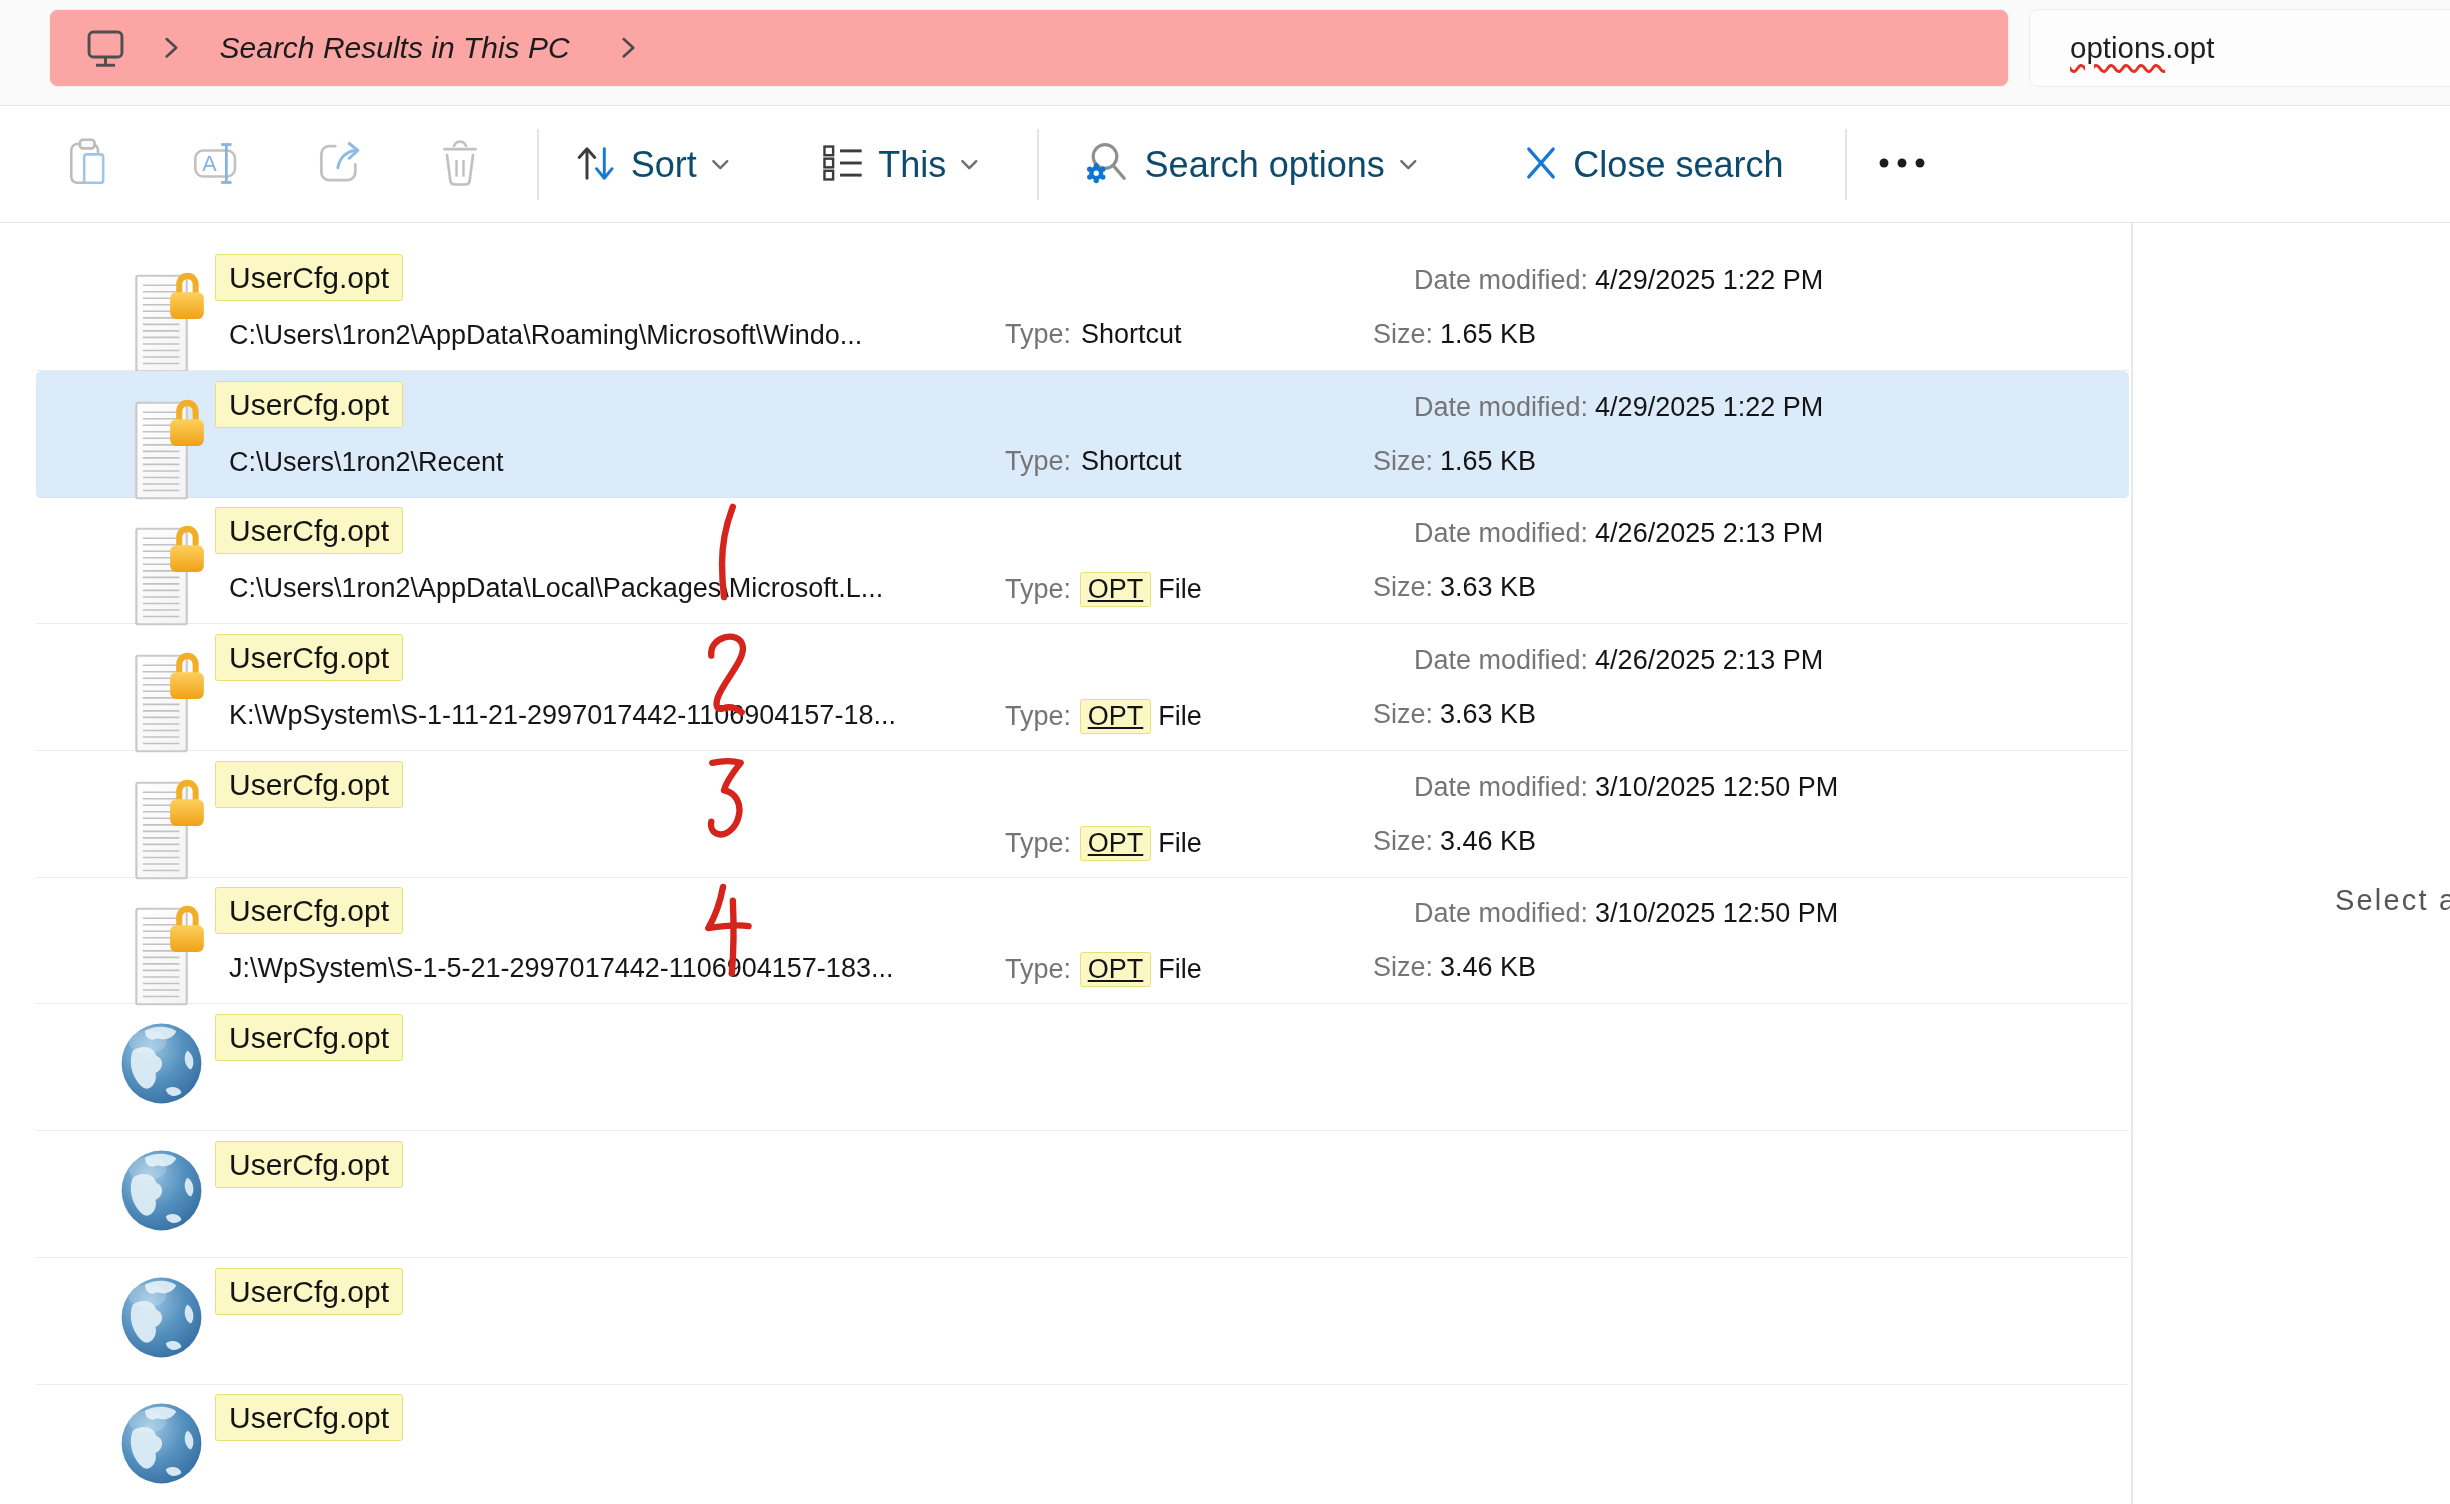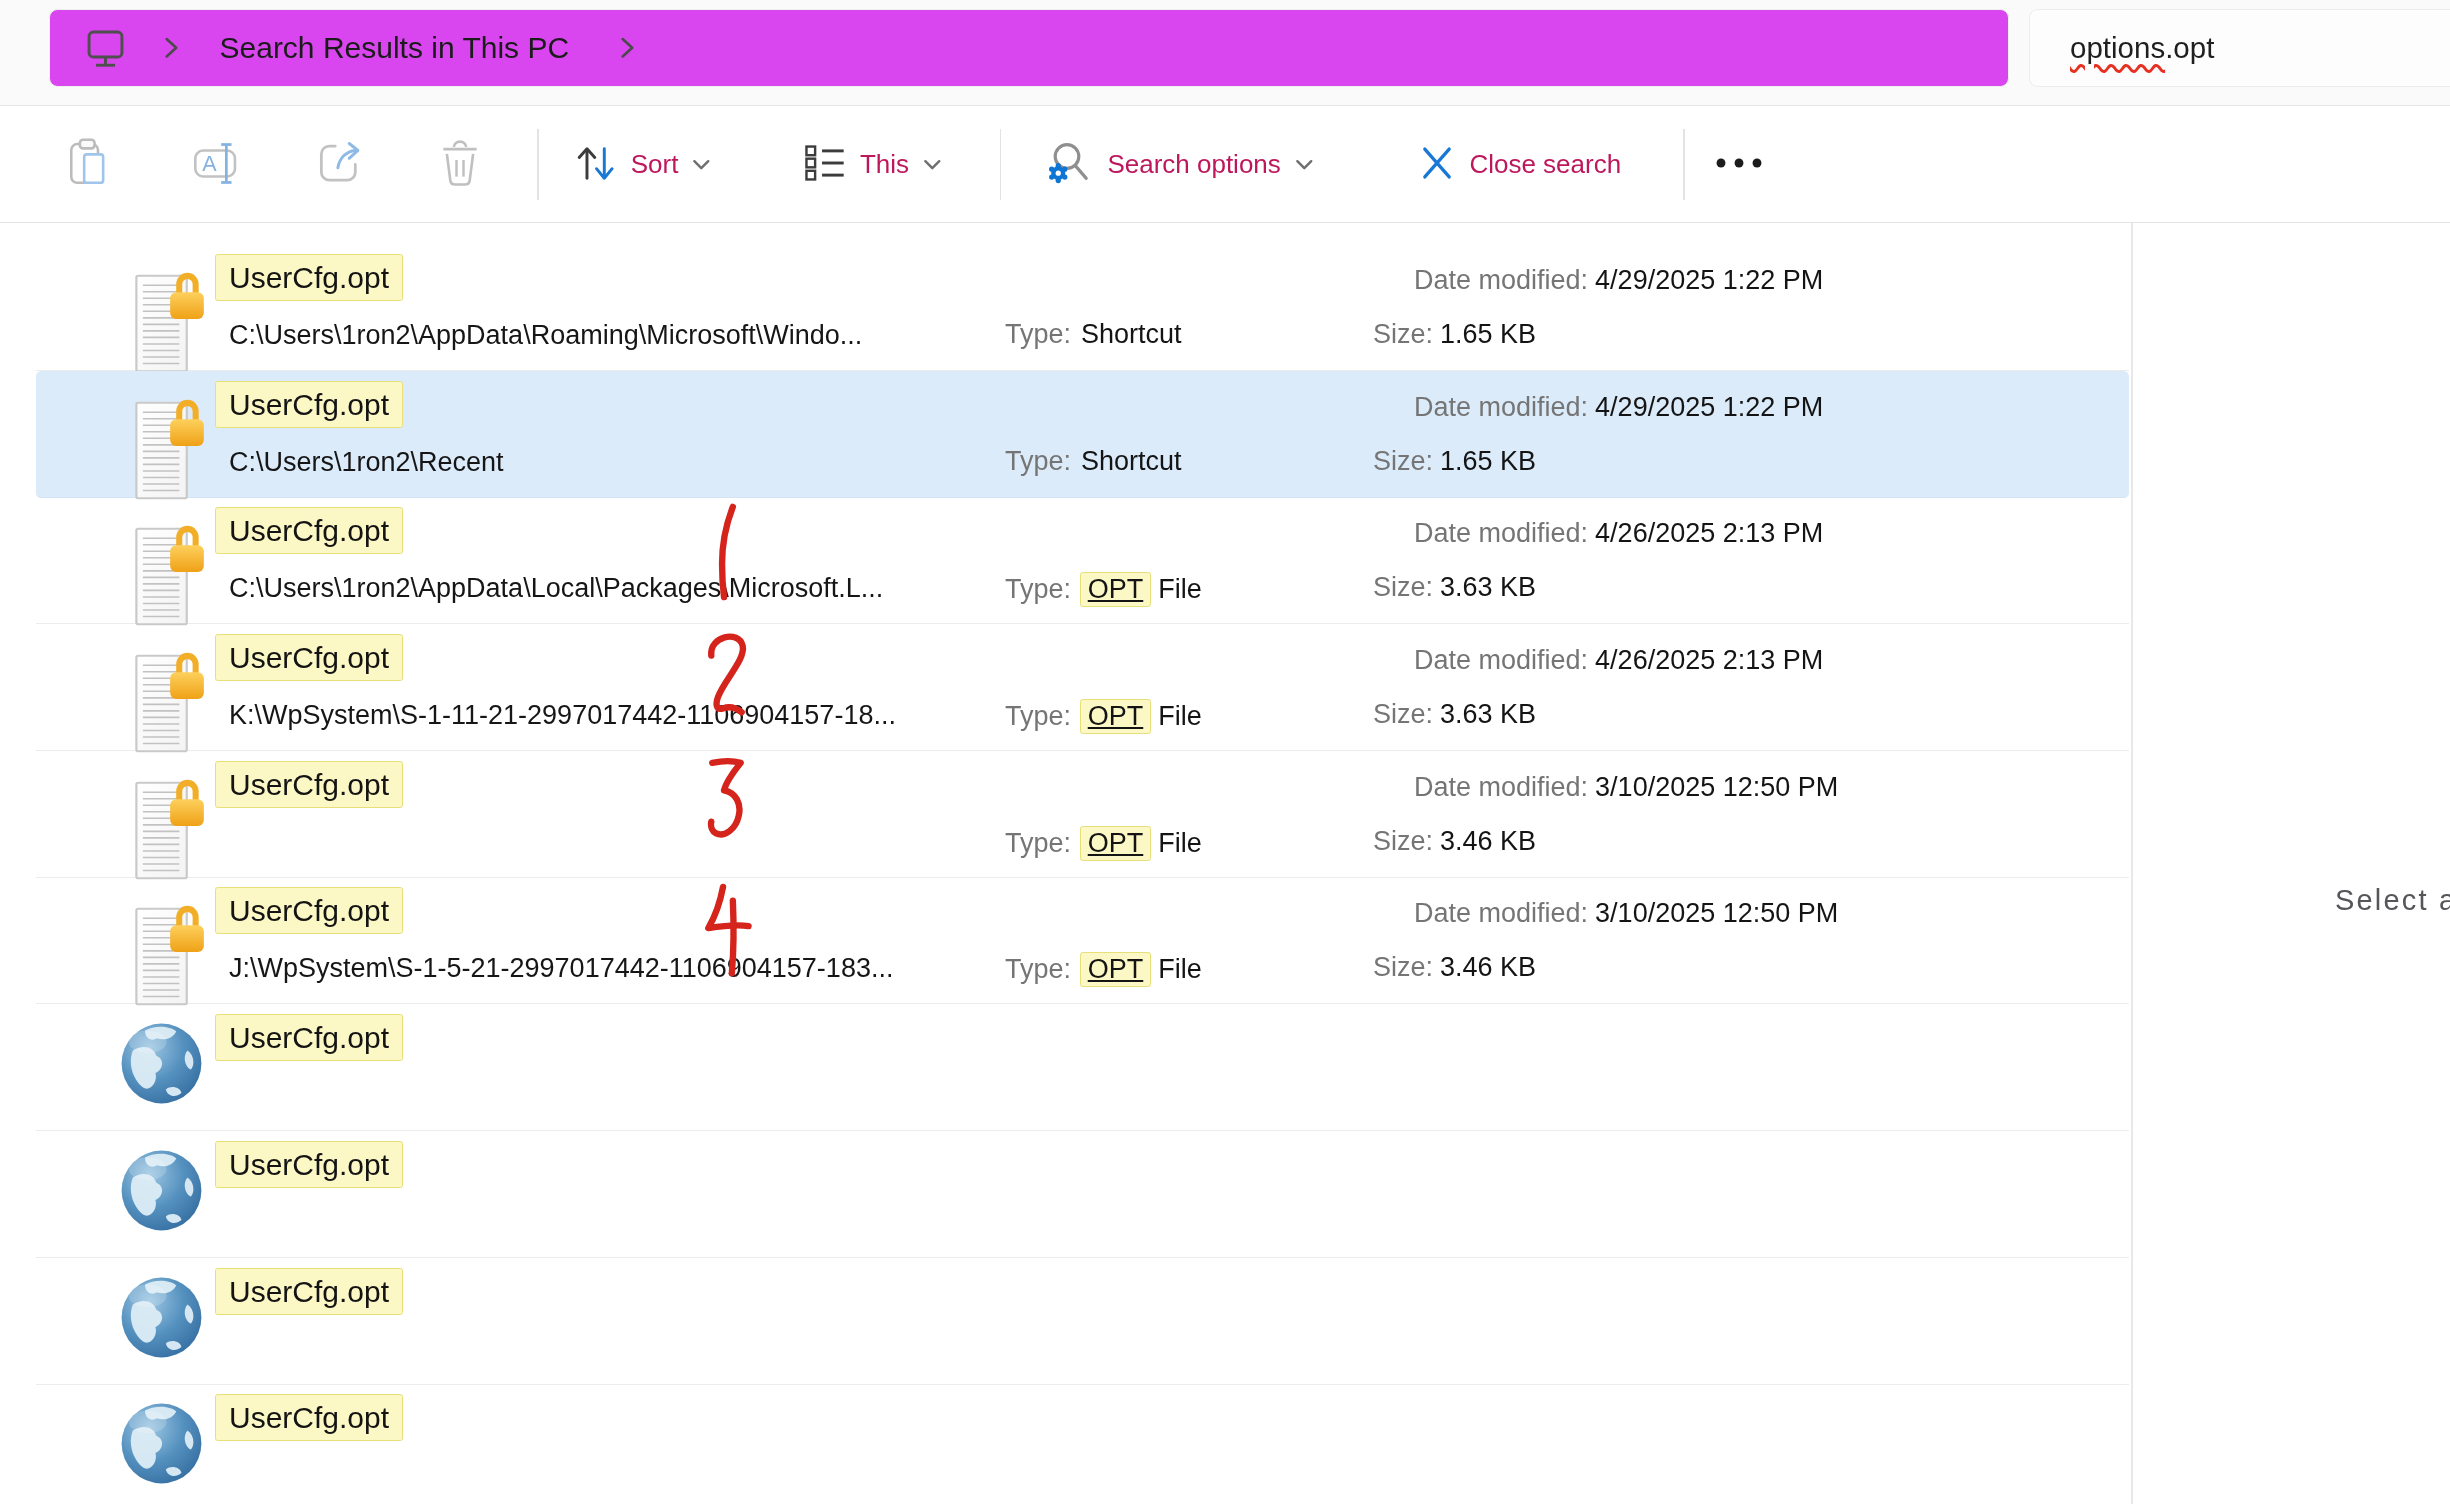--- a/index.html
+++ b/index.html
@@ -2,33 +2,33 @@
 <html style="font-size:14px"><head>
 <meta charset="utf-8">
 <style>
   html,body{margin:0;padding:0;background:#ffffff;}
   #screen{
     position:relative; width:2450px; height:1505px; overflow:hidden;
     background:#ffffff; font-family:"Liberation Sans", sans-serif; color:#1d1d1d;
   }
   
   .navbar{position:absolute;left:0;top:0;width:2450px;height:105px;background:#fafafa;border-bottom:1.7px solid #e7e7e7;}
-  .addrbox{position:absolute;left:49px;top:8.7px;width:1958px;height:76px;background:#d946ef;border:0.9px solid #efefef;border-radius:8.7px;display:flex;align-items:center;}
+  .addrbox{position:absolute;left:49px;top:8.7px;width:1958px;height:76px;background:#fca5a5;border:0.9px solid #efefef;border-radius:8.7px;display:flex;align-items:center;font-style:italic;}
   .crumb-icon{margin-left:33px;display:flex;align-items:center;}
   .crumb-chev{margin-left:29.5px;display:flex;align-items:center;}
   .crumb-text{margin-left:36px;font-size:30px;color:#1b1b1b;white-space:nowrap;}
   .crumb-chev2{margin-left:45px;display:flex;align-items:center;}
   .searchbox{position:absolute;left:2029px;top:8.7px;width:434px;height:76px;background:#fdfdfd;border:0.9px solid #ececec;border-radius:8.7px;display:flex;align-items:center;font-size:29.5px;color:#1f1f1f;}
   .searchbox .stext{margin-left:40px;white-space:nowrap;}
   .misspelled{text-decoration-line:underline;text-decoration-style:wavy;text-decoration-color:#e63022;text-decoration-thickness:2.6px;text-underline-offset:6px;}
   
   .toolbar{position:absolute;left:0;top:107px;width:2450px;height:115px;background:#ffffff;border-bottom:1.7px solid #e4e4e4;display:flex;align-items:center;}
   .tbtn{background:transparent;border:none;padding:0;display:flex;align-items:center;cursor:default;}
   .tsep{width:1.7px;height:71px;background:#e3e3e3;flex:0 0 auto;}
-  .tlabel{font-size:26px;color:#be185d;margin-left:12px;white-space:nowrap;}
+  .tlabel{font-size:36px;color:#0c4a6e;margin-left:12px;white-space:nowrap;}
   .tchev{margin-left:12px;display:flex;align-items:center;}
   
   .row{position:absolute;left:36px;width:2093px;height:127px;border-bottom:1.7px solid #ececec;box-sizing:border-box;}
   .row.selected{background:#dcebfa;border-radius:5.2px;border-bottom:1.7px solid #d3e4f6;}
   .icon-doc{position:absolute;left:99px;top:22.6px;width:90px;height:104px;}
   .icon-doc .pg{position:absolute;left:0;top:7px;}
   .icon-doc .lk{position:absolute;left:33px;top:0;}
   .icon-globe{position:absolute;left:83px;top:17.4px;width:85px;height:85px;}
   .fname{position:absolute;left:179px;top:10.4px;}
   .hl{background:#fcf8c5;border:1.7px solid #e6df7a;border-radius:2.6px;}

